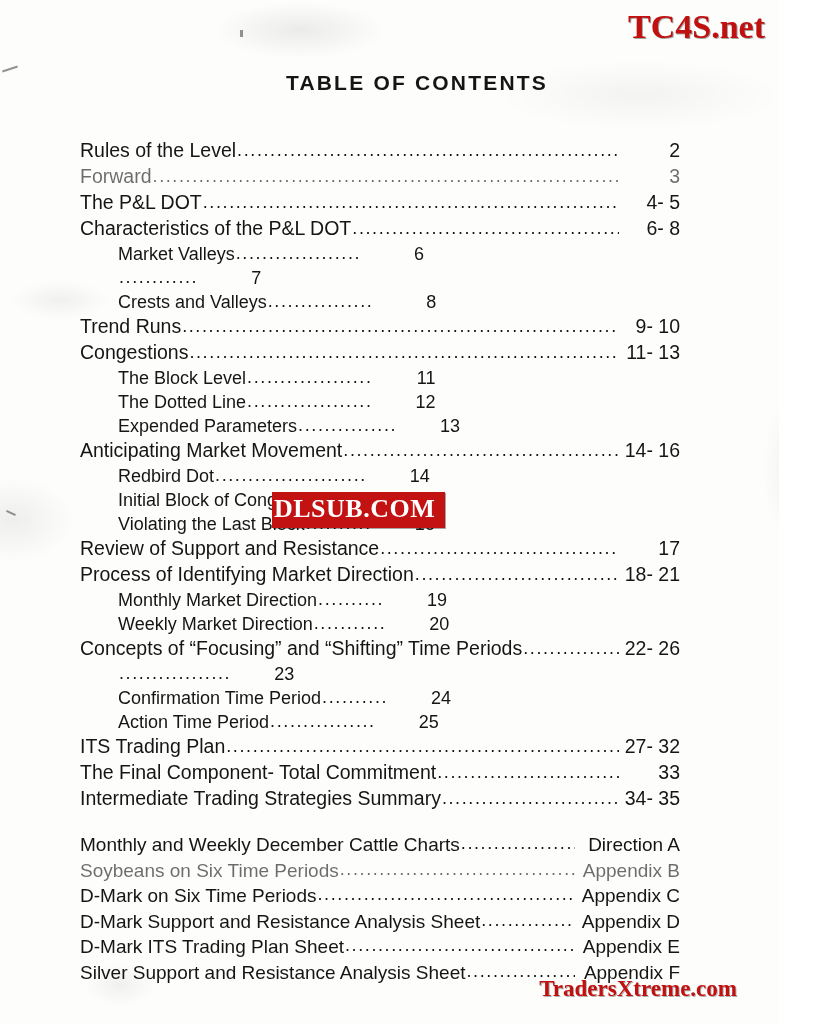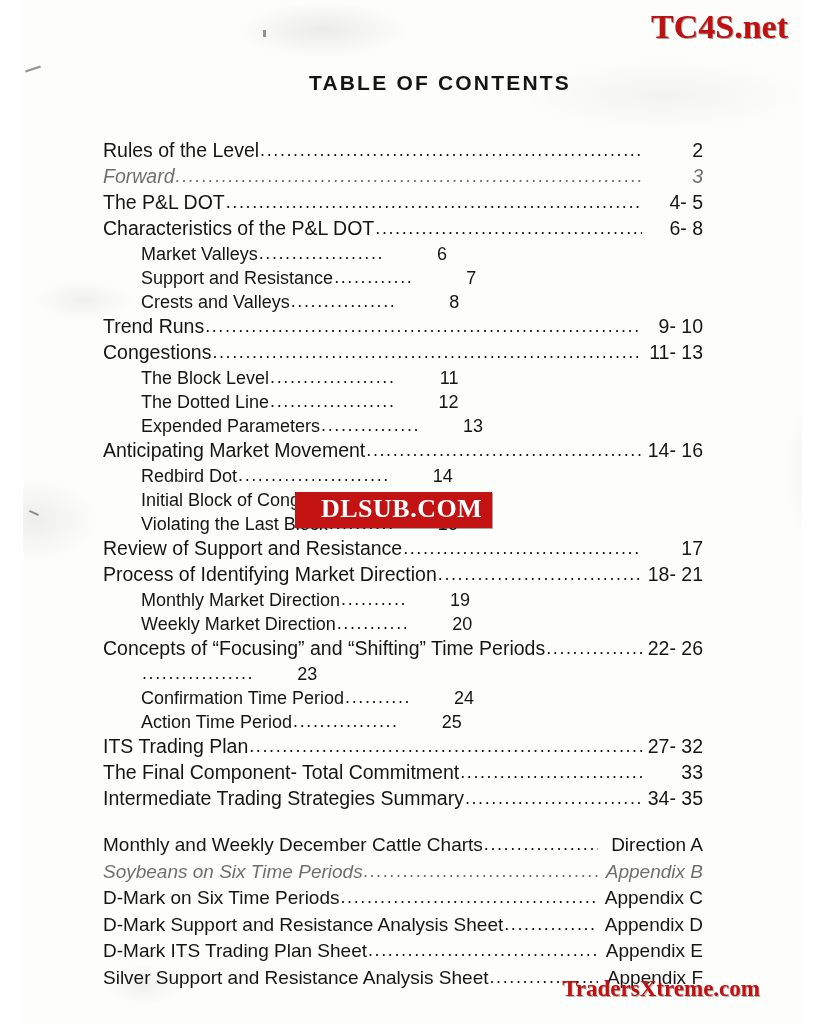--- a/index.html
+++ b/index.html
@@ -8,21 +8,20 @@
     background: #ffffff;
   }
   .page {
     position: relative;
     width: 779px;
     height: 1024px;
     background: #fdfdfb;
     overflow: hidden;
     font-family: "Liberation Sans", sans-serif;
     color: #151515;
-    margin-left: 23px;
   }
   
   .grain {
     position: absolute;
     inset: 0;
     pointer-events: none;
     background:
       radial-gradient(ellipse 120px 40px at 300px 30px, rgba(0,0,0,0.07), rgba(0,0,0,0) 70%),
       radial-gradient(ellipse 70px 28px at 60px 300px, rgba(0,0,0,0.05), rgba(0,0,0,0) 70%),
       radial-gradient(ellipse 90px 60px at 12px 520px, rgba(0,0,0,0.06), rgba(0,0,0,0) 70%),
@@ -67,21 +66,21 @@
   }
   .watermark-center {
     position: absolute;
     top: 492px;
     left: 272px;
     background: #c21212;
     color: #ffffff;
     font-family: "Liberation Serif", serif;
     font-weight: bold;
     font-size: 26px;
-    padding: 2px 10px 4px 26px;
+    padding: 2px 10px 4px 2px;
     letter-spacing: 0.5px;
     box-shadow: 1px 1px 0 rgba(0,0,0,0.35);
   }
 
   .doc-title {
     position: absolute;
     top: 57px;
     left: 0;
     width: 814px;
     text-align: center;
@@ -131,30 +130,30 @@
   }
   .row.sub .page-no {
     padding-left: 2px;
   }
   .group-b {
     margin-top: 20px;
   }
   .group-b .row {
     font-size: 19px;
     line-height: 25.5px;
+    align-items: flex-end;
   }
   .group-b .row .page-no {
     min-width: 104px;
   }
   .top-group .row .page-no {
     min-width: 60px;
   }
   .faded {
     opacity: 0.62;
-    font-style: italic;
   }
 </style>
 </head>
 <body>
 
 <div class="page">
 
   <div class="grain"></div>
   <div class="edge-marks">
     <i style="left:2px;  top:68px;  width:16px; height:2px; transform:rotate(-18deg);"></i>
@@ -189,21 +188,20 @@
           <span class="label">Characteristics of the P&amp;L DOT</span>
           <span class="dots">..........................................................................................</span>
           <span class="page-no">6- 8</span>
         </div>
         <div class="row sub">
           <span class="label">Market Valleys</span>
           <span class="dots">...................</span>
           <span class="page-no">6</span>
         </div>
         <div class="row sub">
-          <span class="label">Support and Resistance</span>
           <span class="dots">............</span>
           <span class="page-no">7</span>
         </div>
         <div class="row sub">
           <span class="label">Crests and Valleys</span>
           <span class="dots">................</span>
           <span class="page-no">8</span>
         </div>
         <div class="row">
           <span class="label">Trend Runs</span>

